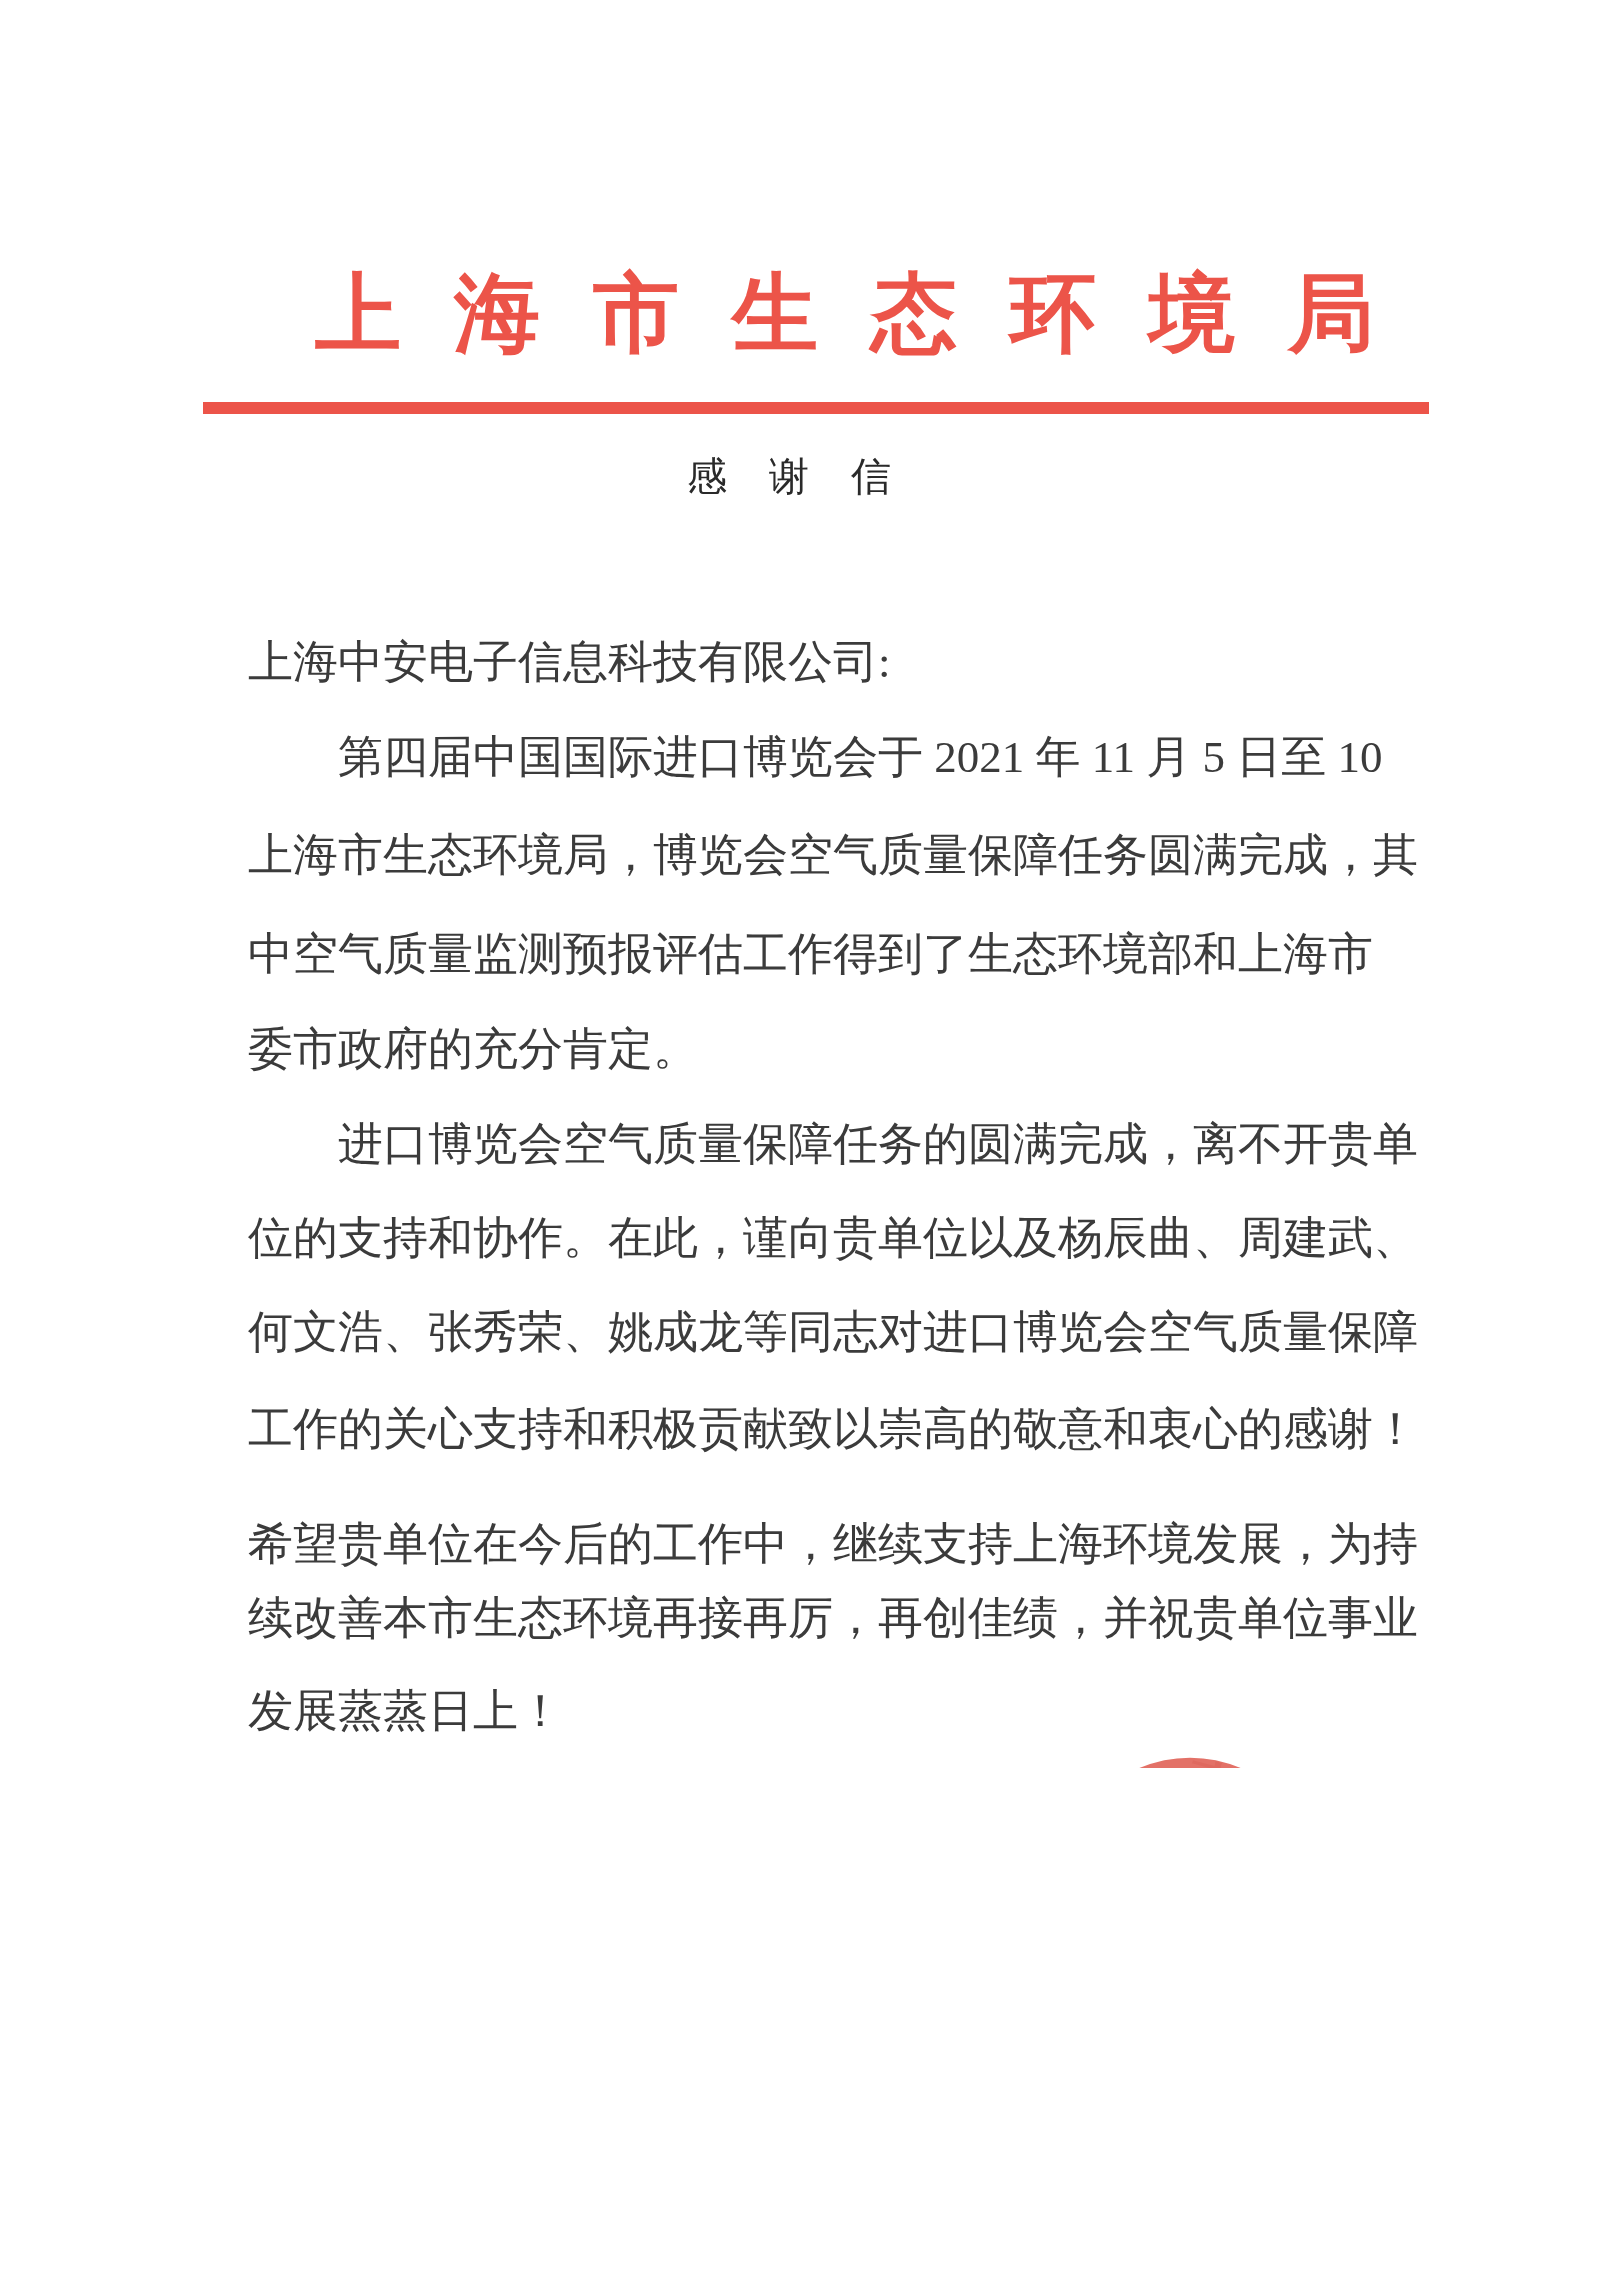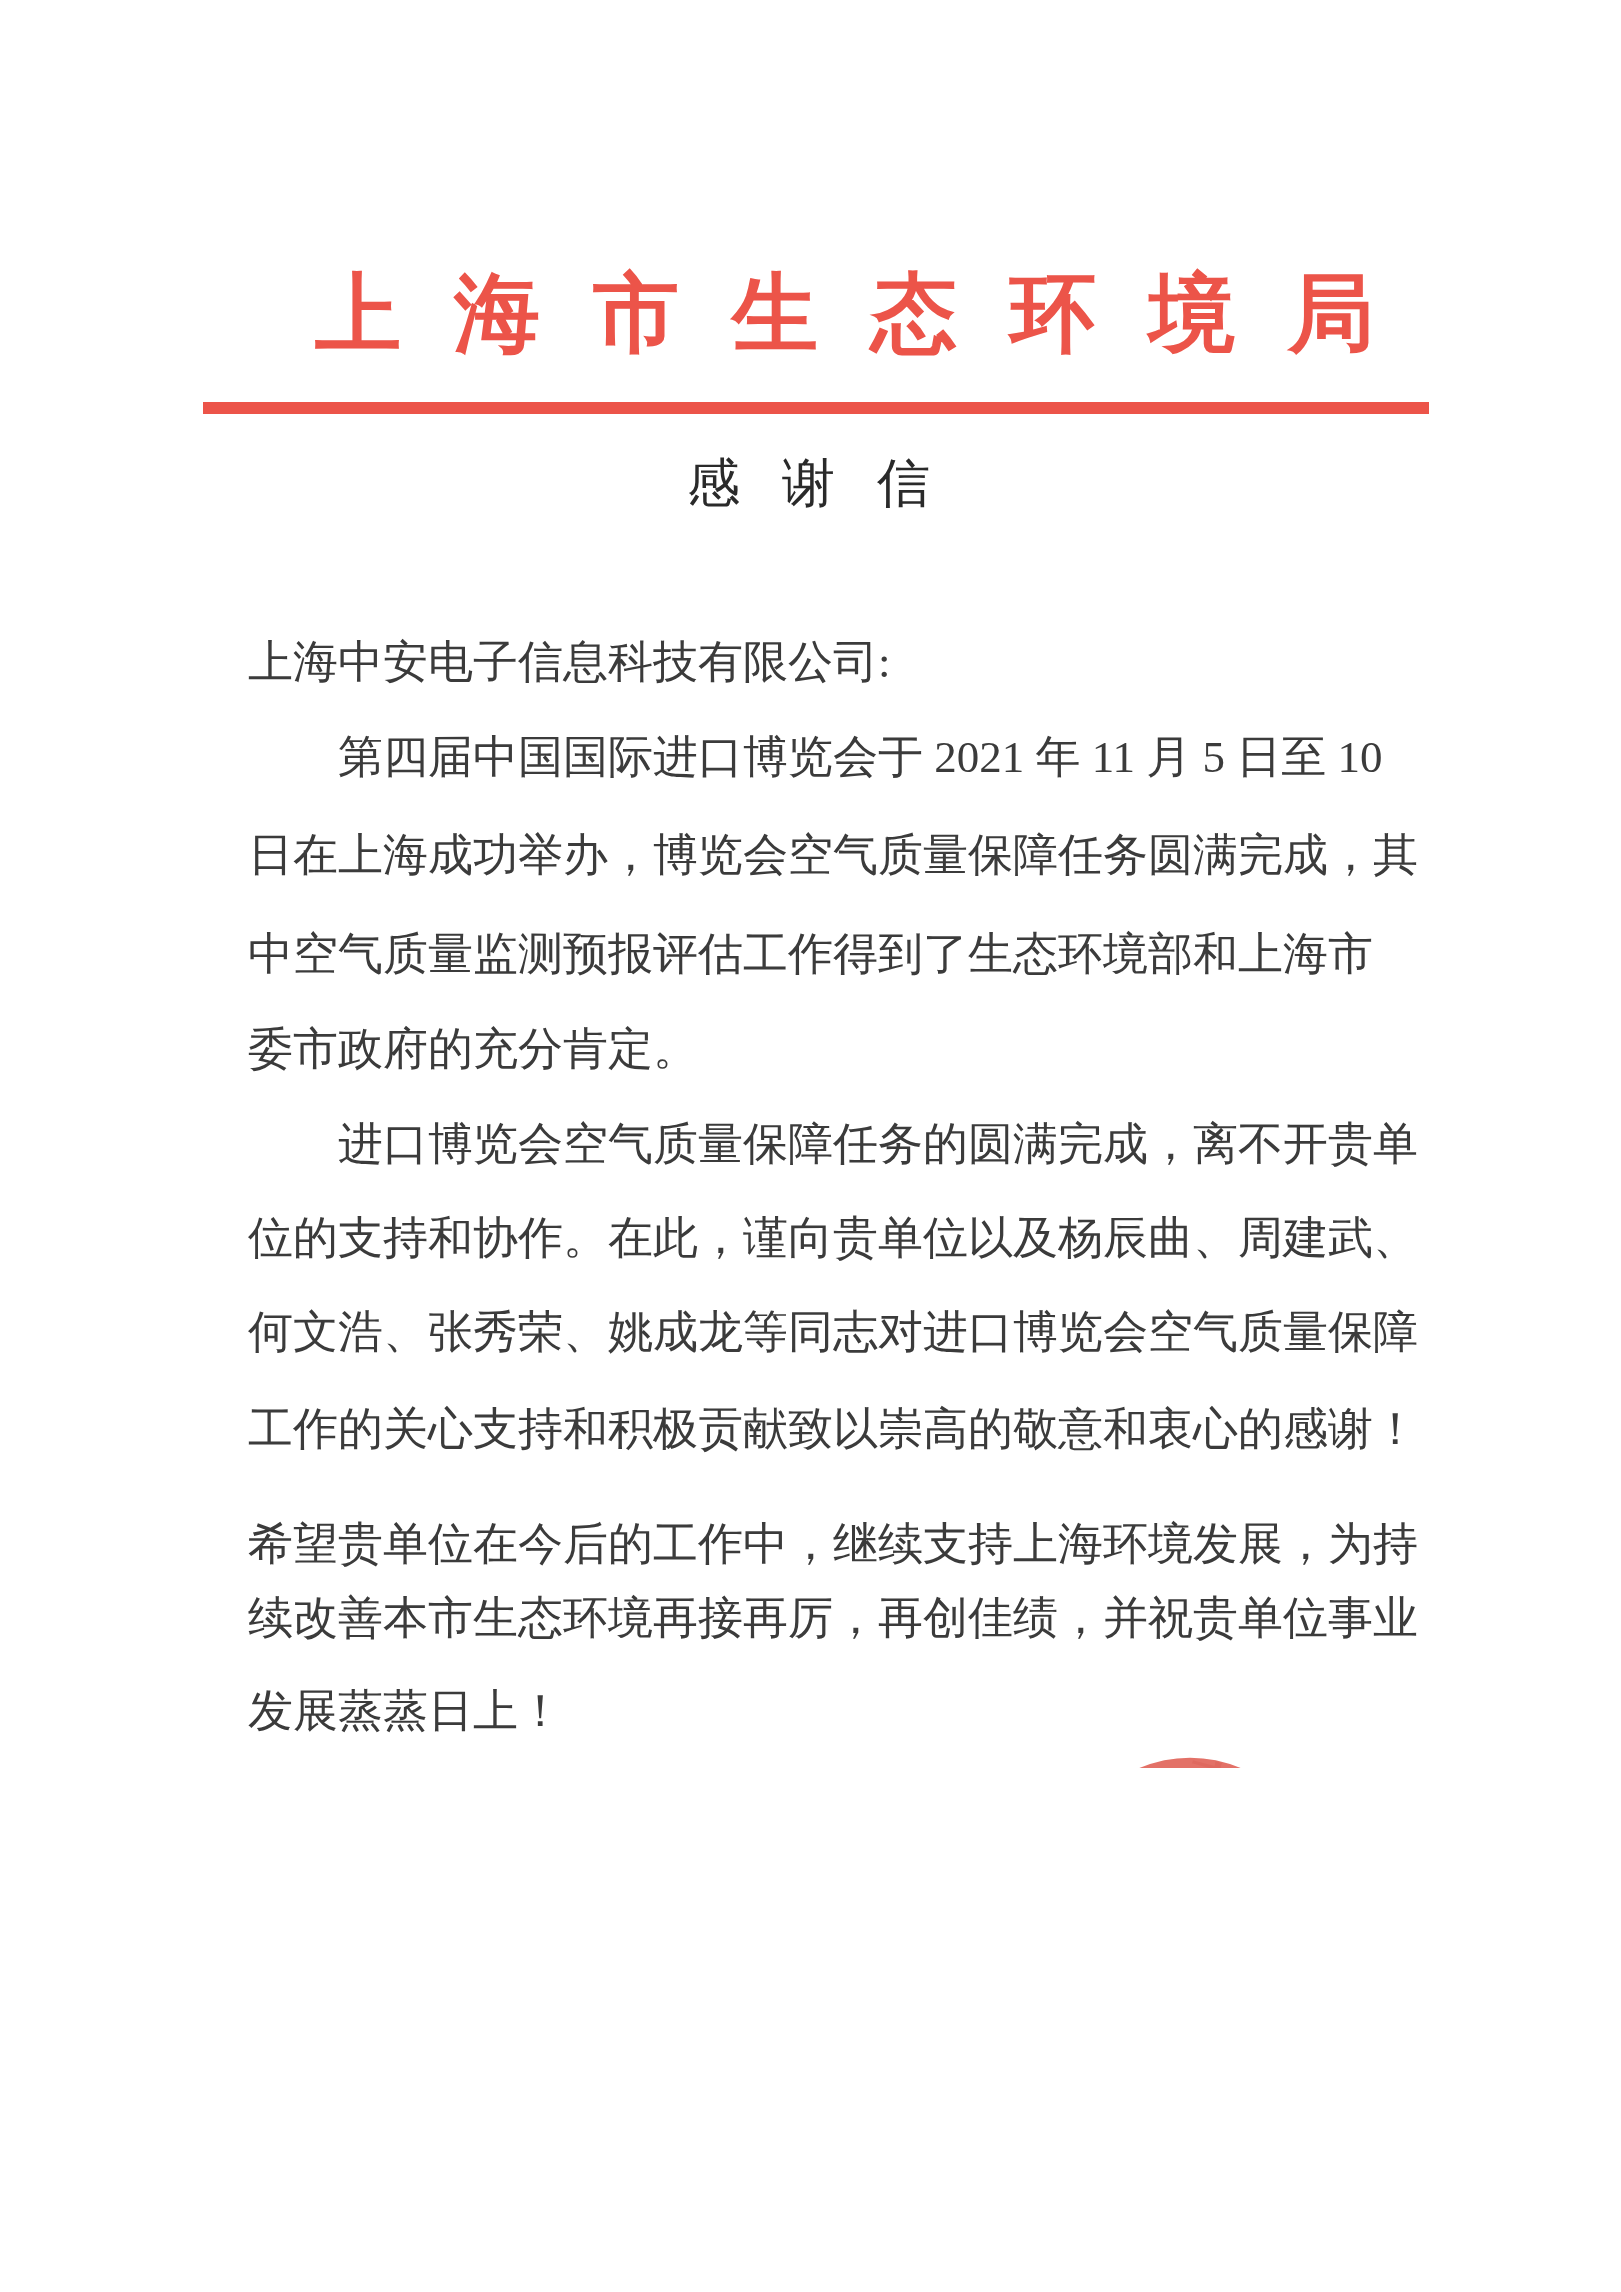--- a/index.html
+++ b/index.html
@@ -27,21 +27,21 @@
     left: 203px;
     top: 402px;
     width: 1226px;
     height: 11.8px;
     background: #ec5449;
   }
   .letter-title {
     position: absolute;
     left: 687px;
     top: 457px;
-    font-size: 53px;
+    font-size: 40px;
     letter-spacing: 42px;
     white-space: nowrap;
     line-height: 1;
     color: #2a2a2a;
     font-weight: 500;
   }
   .body-line {
     position: absolute;
     left: 248px;
     font-size: 45px;
@@ -80,21 +80,21 @@
 <div class="page">
 
   <div class="agency-header">上海市生态环境局</div>
 
   <div class="red-rule"></div>
 
   <div class="letter-title">感谢信</div>
 
   <div class="body-line" style="top:635px">上海中安电子信息科技有限公司:</div>
   <div class="body-line indent" style="top:730px">第四届中国国际进口博览会于 2021 年 11 月 5 日至 10</div>
-  <div class="body-line" style="top:828px">日在上海成功举办，博览会空气质量保障任务圆满完成，其</div>
+  <div class="body-line" style="top:828px">上海市生态环境局，博览会空气质量保障任务圆满完成，其</div>
   <div class="body-line" style="top:927px">中空气质量监测预报评估工作得到了生态环境部和上海市</div>
   <div class="body-line indent" style="top:1117px">进口博览会空气质量保障任务的圆满完成，离不开贵单</div>
   <div class="body-line" style="top:1022px">委市政府的充分肯定。</div>
   <div class="body-line" style="top:1211px">位的支持和协作。在此，谨向贵单位以及杨辰曲、周建武、</div>
   <div class="body-line" style="top:1402px">工作的关心支持和积极贡献致以崇高的敬意和衷心的感谢！</div>
   <div class="body-line" style="top:1305px">何文浩、张秀荣、姚成龙等同志对进口博览会空气质量保障</div>
   <div class="body-line" style="top:1517px">希望贵单位在今后的工作中，继续支持上海环境发展，为持</div>
   <div class="body-line" style="top:1591px">续改善本市生态环境再接再厉，再创佳绩，并祝贵单位事业</div>
   <div class="body-line" style="top:1684px">发展蒸蒸日上！</div>
 

